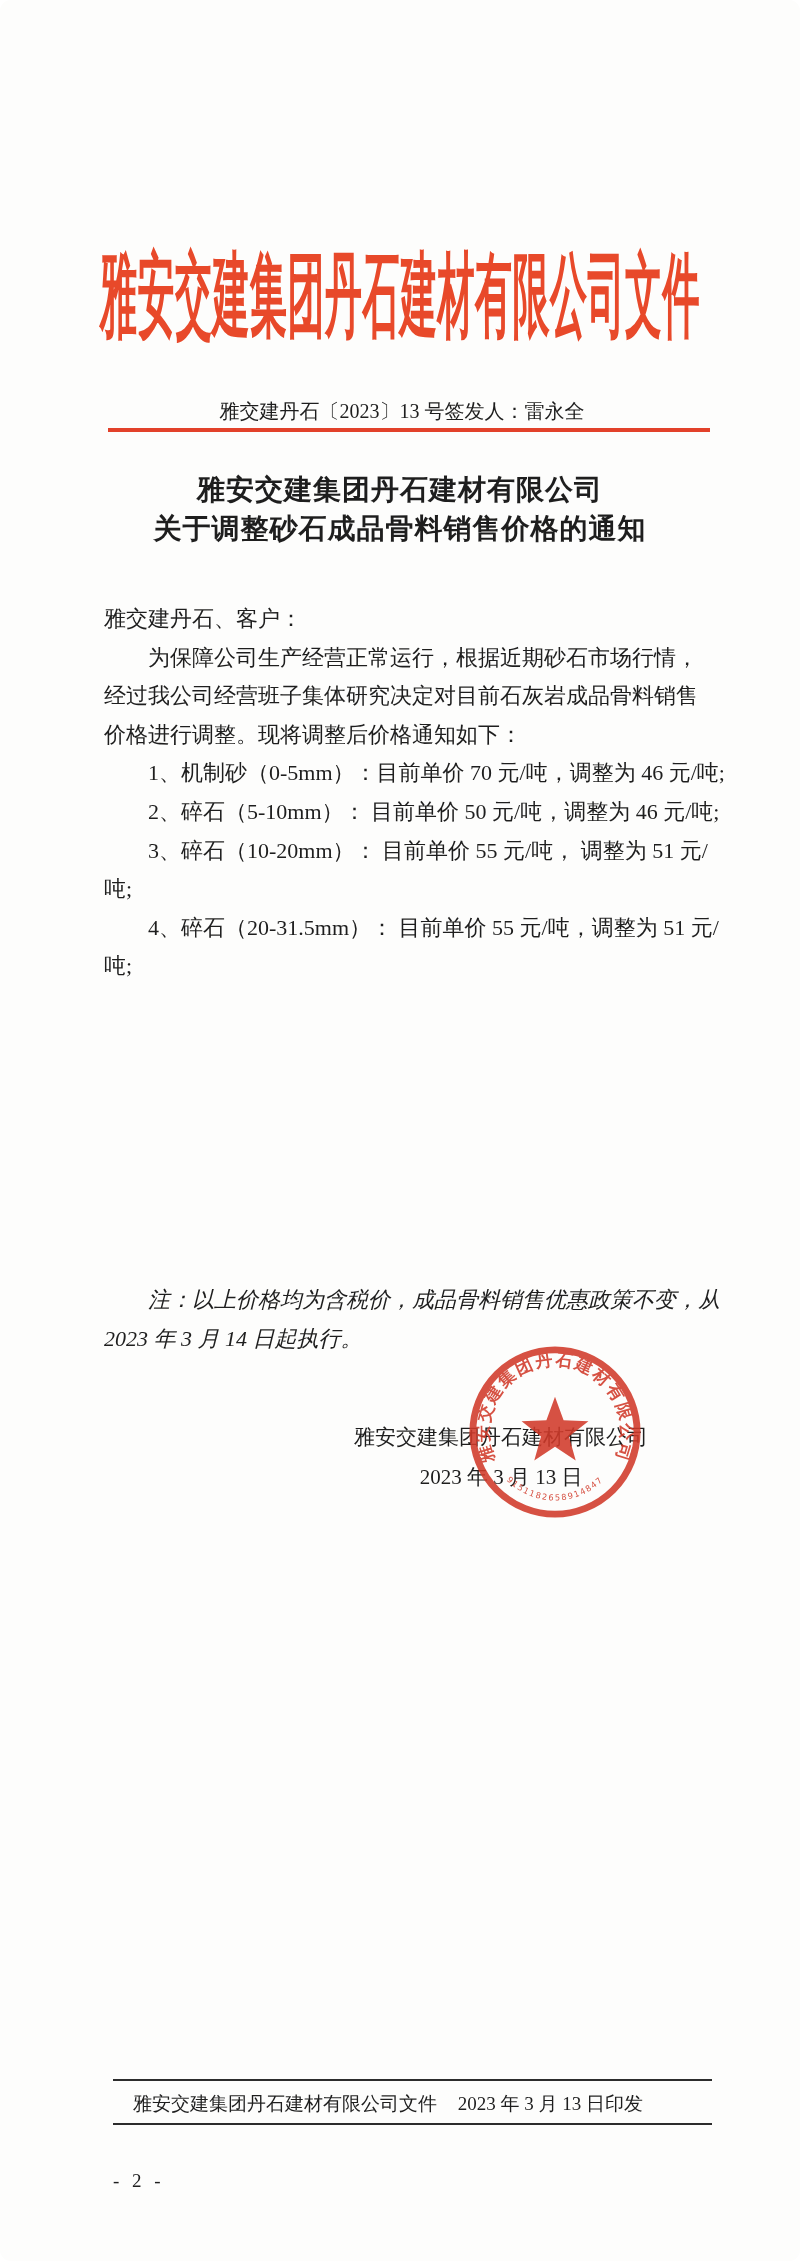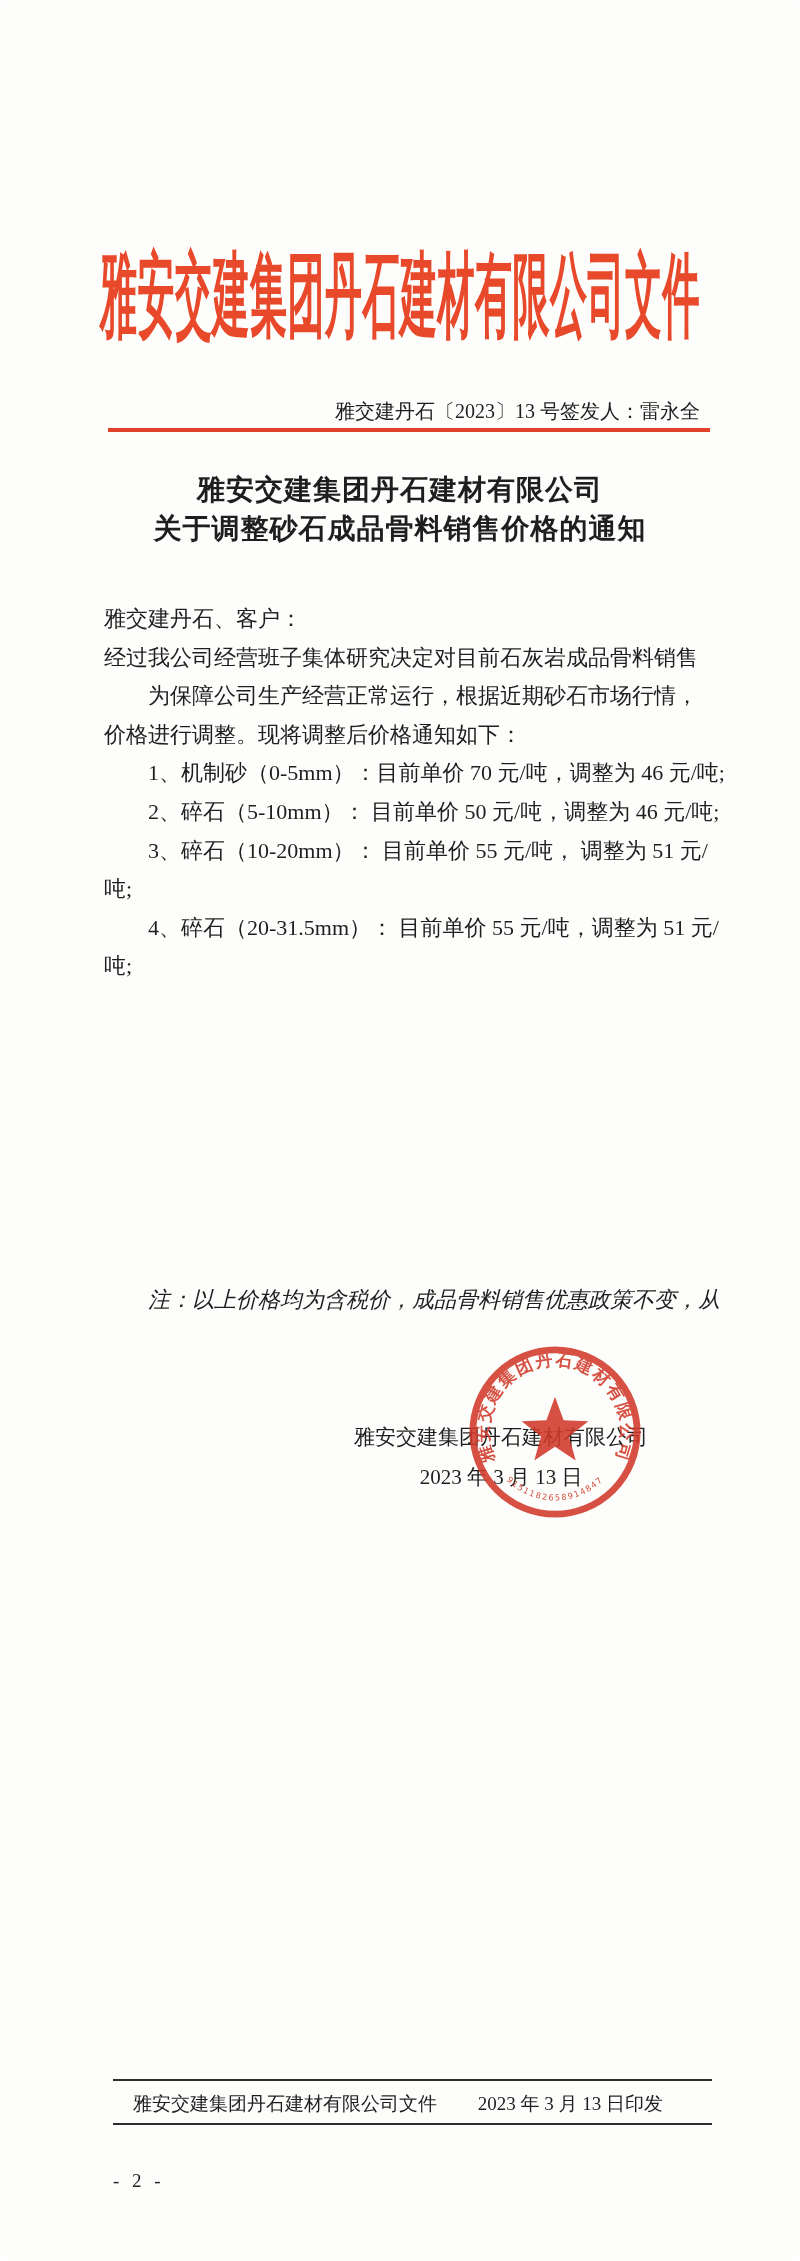--- a/index.html
+++ b/index.html
@@ -12,22 +12,22 @@
   .banner {
     position:absolute; top:250px; left:0; width:800px; height:94px;
     display:flex; align-items:center; justify-content:center;
   }
   .banner-text {
     font-size:37px; font-weight:bold; white-space:nowrap;
     transform:scaleY(2.5); transform-origin:center; letter-spacing:0.5px;
   }
   
   .docinfo {
-    position:absolute; top:398px; left:144px; width:556px;
-    display:flex; justify-content:flex-end;
+    position:absolute; top:398px; left:124px; width:556px;
+    display:flex; justify-content:center;
     font-size:20px; white-space:nowrap;
   }
   .red-rule { position:absolute; top:428px; left:108px; width:602px; height:4px; }
   
   .doc-title {
     position:absolute; top:470px; left:0; width:800px;
     text-align:center; font-size:28px; font-weight:bold;
     line-height:39px; letter-spacing:1px;
   }
   
@@ -49,21 +49,21 @@
   }
   
   .seal { position:absolute; left:467px; top:1344px; width:176px; height:176px; opacity:0.88; }
   
   .footer-rule { position:absolute; left:113px; width:599px; height:2px; background:#2c2c2c; }
   .footer-rule.top { top:2079px; }
   .footer-rule.bottom { top:2123px; }
   .footer-row {
     position:absolute; top:2091px; left:133px; font-size:19px; white-space:nowrap;
   }
-  .footer-row .print-date { margin-left:36px; }
+  .footer-row .print-date { margin-left:16px; }
   .page-number {
     position:absolute; top:2170px; left:113px; font-size:19px; letter-spacing:4px;
     font-family:"Liberation Serif","DejaVu Serif",serif;
   }
 </style>
 </head>
 <body>
 
 <div class="page">
 
@@ -77,33 +77,34 @@
   </div>
   <div class="red-rule" style="background:#e2412a;"></div>
 
   <div class="doc-title">
     <div>雅安交建集团丹石建材有限公司</div>
     <div>关于调整砂石成品骨料销售价格的通知</div>
   </div>
 
   <div class="body-block">
     <div class="line">雅交建丹石、客户：</div>
+    <div class="line ind">为保障公司生产经营正常运行，根据近期砂石市场行情，</div>
     <div class="line">经过我公司经营班子集体研究决定对目前石灰岩成品骨料销售</div>
-    <div class="line ind">为保障公司生产经营正常运行，根据近期砂石市场行情，</div>
     <div class="line">价格进行调整。现将调整后价格通知如下：</div>
     <div class="line ind">1、机制砂（0-5mm）：目前单价 70 元/吨，调整为 46 元/吨;</div>
     <div class="line ind">2、碎石（5-10mm）： 目前单价 50 元/吨，调整为 46 元/吨;</div>
     <div class="line ind">3、碎石（10-20mm）： 目前单价 55 元/吨， 调整为 51 元/</div>
     <div class="line">吨;</div>
     <div class="line ind">4、碎石（20-31.5mm）： 目前单价 55 元/吨，调整为 51 元/</div>
     <div class="line">吨;</div>
   </div>
 
   <div class="note-block">
     <div class="ind">注：以上价格均为含税价，成品骨料销售优惠政策不变，从</div>
+    <div>2023 年 3 月 14 日起执行。</div>
   </div>
 
   <div class="signature">
     <div>雅安交建集团丹石建材有限公司</div>
     <div>2023 年 3 月 13 日</div>
   </div>
 
   <svg class="seal" viewBox="0 0 180 180">
     <defs>
       <path id="arcTop" d="M 28.4,118.8 A 68,68 0 1 1 151.6,118.8" fill="none"></path>

